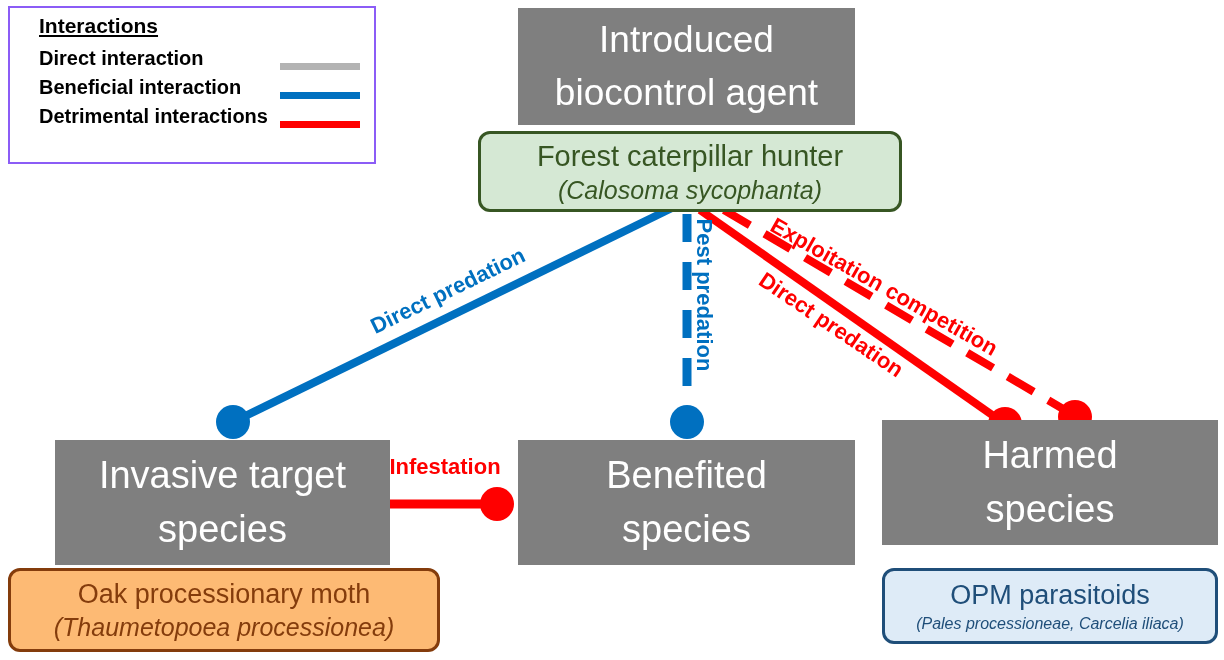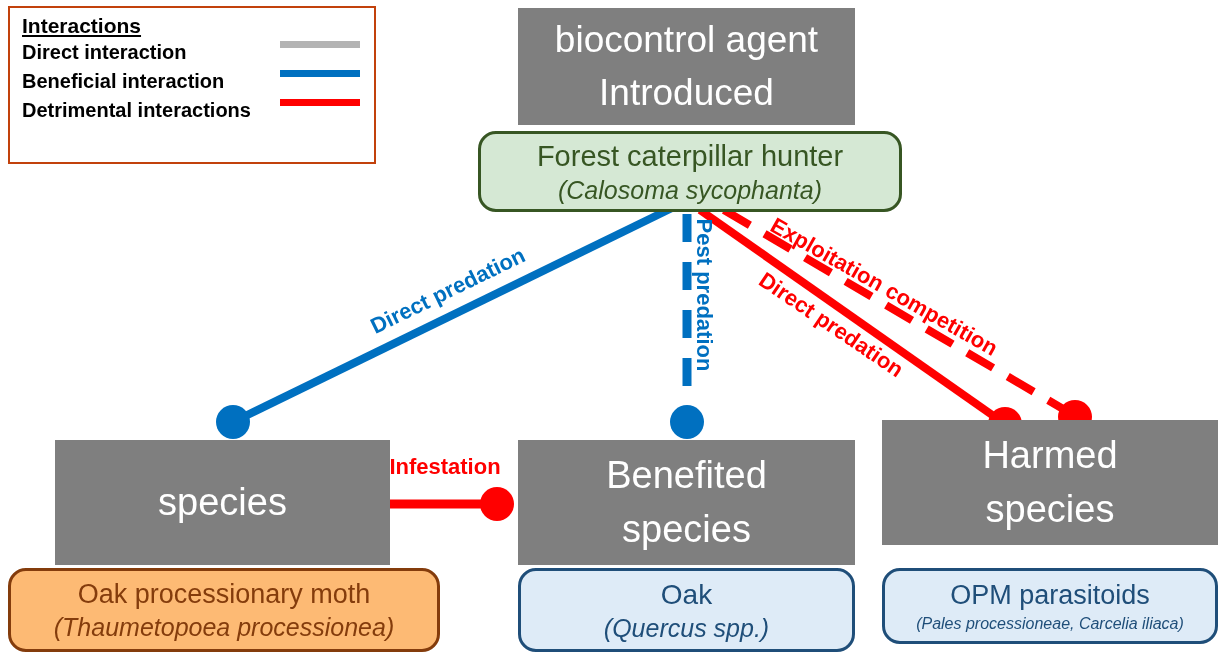--- a/index.html
+++ b/index.html
@@ -16,21 +16,21 @@
   
   .graybox { background:#7f7f7f; color:#ffffff; }
   .graybox .ln { font-size:38px; line-height:1.42; font-weight:400; }
   .box-agent-role   { left:518px; top:8px;   width:337px; height:117px; }
   .box-agent-role .ln { font-size:37px; }
   .box-invasive     { left:55px;  top:440px; width:335px; height:125px; }
   .box-benefited    { left:518px; top:440px; width:337px; height:125px; }
   .box-harmed       { left:882px; top:420px; width:336px; height:125px; }
 
   
-  .speciesbox { border-radius:18px; border:3px solid; }
+  .speciesbox { border-radius:12px; border:3px solid; }
   .box-agent-species { left:478px; top:131px; width:424px; height:81px;
                        background:#d5e8d4; border-color:#375623; color:#375623; }
   .box-agent-species .common { font-size:29px; line-height:1.25; }
   .box-agent-species .latin  { font-size:25px; font-style:italic; line-height:1.2; }
 
   .box-opm { left:8px; top:568px; width:432px; height:84px;
              background:#fdba74; border-color:#843c0c; color:#843c0c; }
   .box-opm .common { font-size:27px; line-height:1.25; }
   .box-opm .latin  { font-size:25px; font-style:italic; line-height:1.2; }
 
@@ -38,24 +38,24 @@
   .box-oak { left:518px; top:568px; width:337px; height:84px; }
   .box-oak .common { font-size:28px; line-height:1.3; }
   .box-oak .latin  { font-size:25px; font-style:italic; line-height:1.15; }
 
   .box-parasitoids { left:882px; top:568px; width:336px; height:76px; }
   .box-parasitoids .common { font-size:27px; line-height:1.35; }
   .box-parasitoids .latin  { font-size:16px; font-style:italic; line-height:1.3; }
 
   
   .legend { position:absolute; left:8px; top:6px; width:368px; height:158px; z-index:2;
-            background:#ffffff; border:2px solid #c2410c; padding:6px 14px 6px 12px; }
+            background:#ffffff; border:2px solid #8b5cf6; padding:6px 14px 6px 29px; }
   .legend-title { font-size:21px; font-weight:bold; text-decoration:underline; color:#000;
                   margin-bottom:3px; }
-  .legend-row { display:flex; align-items:flex-start; height:29px; }
+  .legend-row { display:flex; align-items:flex-end; height:29px; }
   .legend-label { font-size:20px; font-weight:600; color:#000; }
   .lsample { width:80px; height:7px; margin-left:auto; }
   .lsample.gray-solid { background:#b3b3b3; }
   .lsample.gray-dashed { background:repeating-linear-gradient(90deg,
                          #b3b3b3 0, #b3b3b3 30px, transparent 30px, transparent 47px); }
   .lsample.blue-solid { background:#0070c0; }
   .lsample.red-solid  { background:#ff0000; }
 
   
   .edge-label { position:absolute; z-index:3; white-space:nowrap;
@@ -100,25 +100,26 @@
       <span class="legend-label">Beneficial interaction</span>
       <span class="lsample blue-solid"></span>
     </div>
     <div class="legend-row">
       <span class="legend-label">Detrimental interactions</span>
       <span class="lsample red-solid"></span>
     </div>
   </div>
 
   <div class="box graybox box-agent-role">
+    <div class="ln">Introduced</div>
     <div class="ln">biocontrol agent</div>
-    <div class="ln">Introduced</div>
   </div>
 
   <div class="box graybox box-invasive">
+    <div class="ln">Invasive target</div>
     <div class="ln">species</div>
   </div>
 
   <div class="box graybox box-benefited">
     <div class="ln">Benefited</div>
     <div class="ln">species</div>
   </div>
 
   <div class="box graybox box-harmed">
     <div class="ln">Harmed</div>
@@ -128,24 +129,20 @@
   <div class="box speciesbox box-agent-species">
     <div class="common">Forest caterpillar hunter</div>
     <div class="latin">(Calosoma sycophanta)</div>
   </div>
 
   <div class="box speciesbox box-opm">
     <div class="common">Oak processionary moth</div>
     <div class="latin">(Thaumetopoea processionea)</div>
   </div>
 
-  <div class="box speciesbox bluebox box-oak">
-    <div class="common">Oak</div>
-    <div class="latin">(Quercus spp.)</div>
-  </div>
 
   <div class="box speciesbox bluebox box-parasitoids">
     <div class="common">OPM parasitoids</div>
     <div class="latin">(Pales processioneae, Carcelia iliaca)</div>
   </div>
 
   <div class="edge-label blue lbl-direct-left">Direct predation</div>
   <div class="edge-label blue lbl-pest">Pest predation</div>
   <div class="edge-label red lbl-exploit">Exploitation competition</div>
   <div class="edge-label red lbl-direct-right">Direct predation</div>

